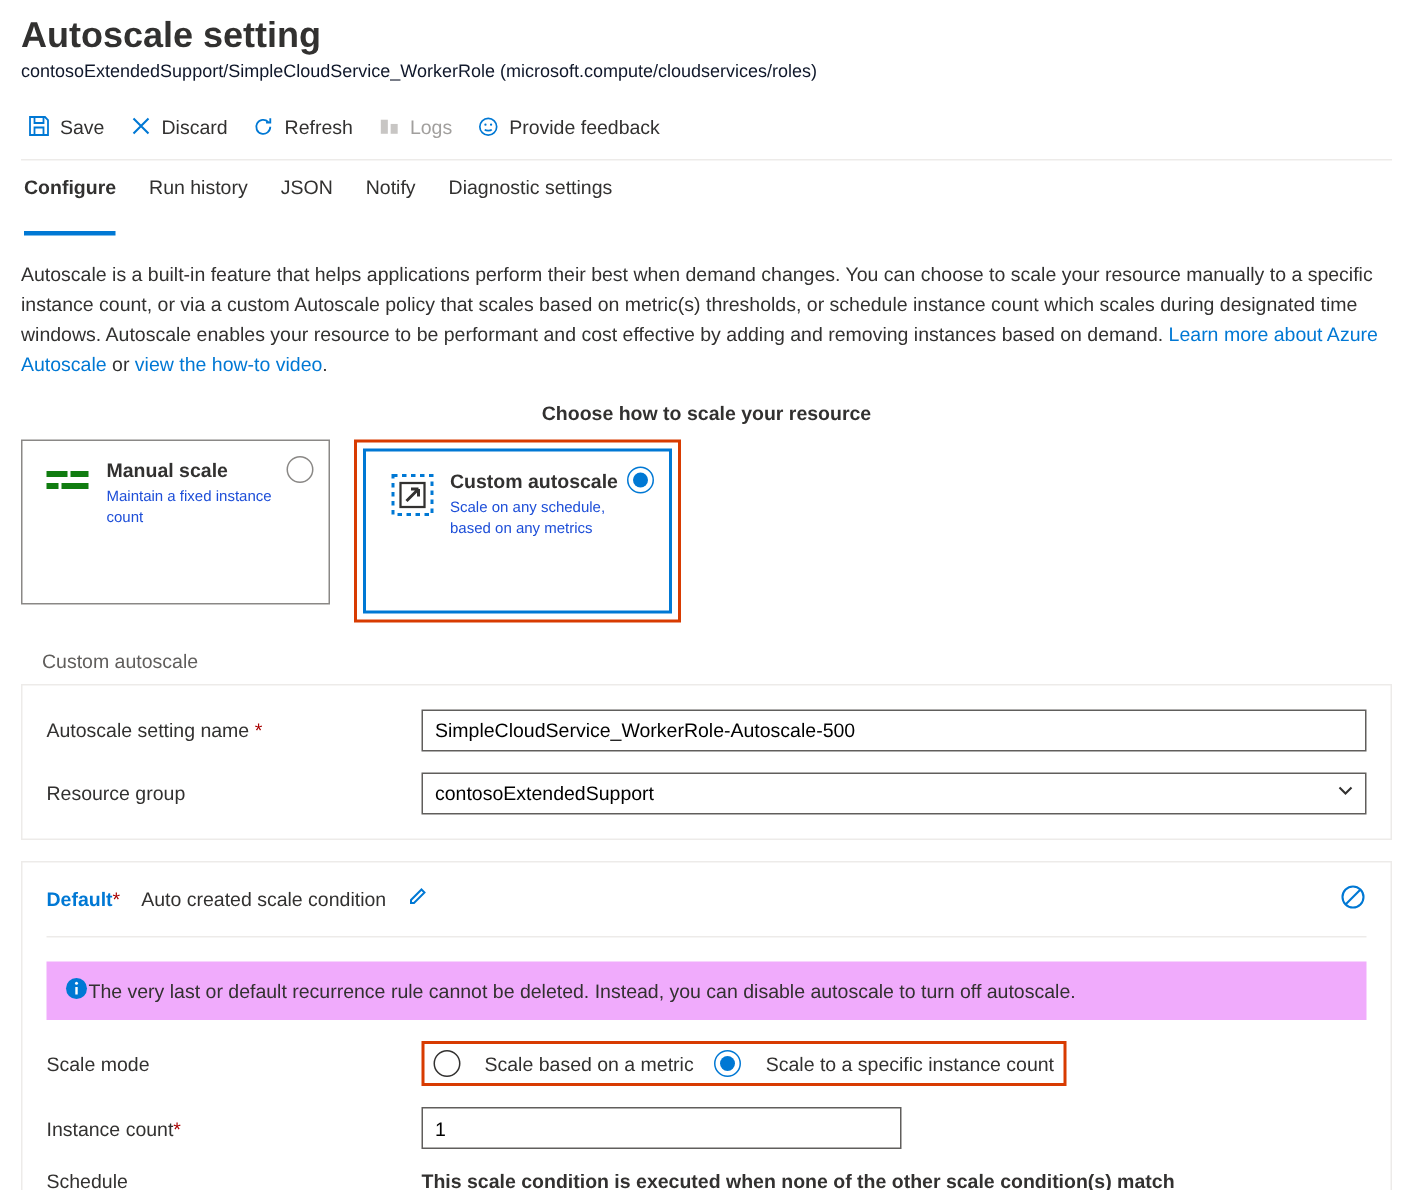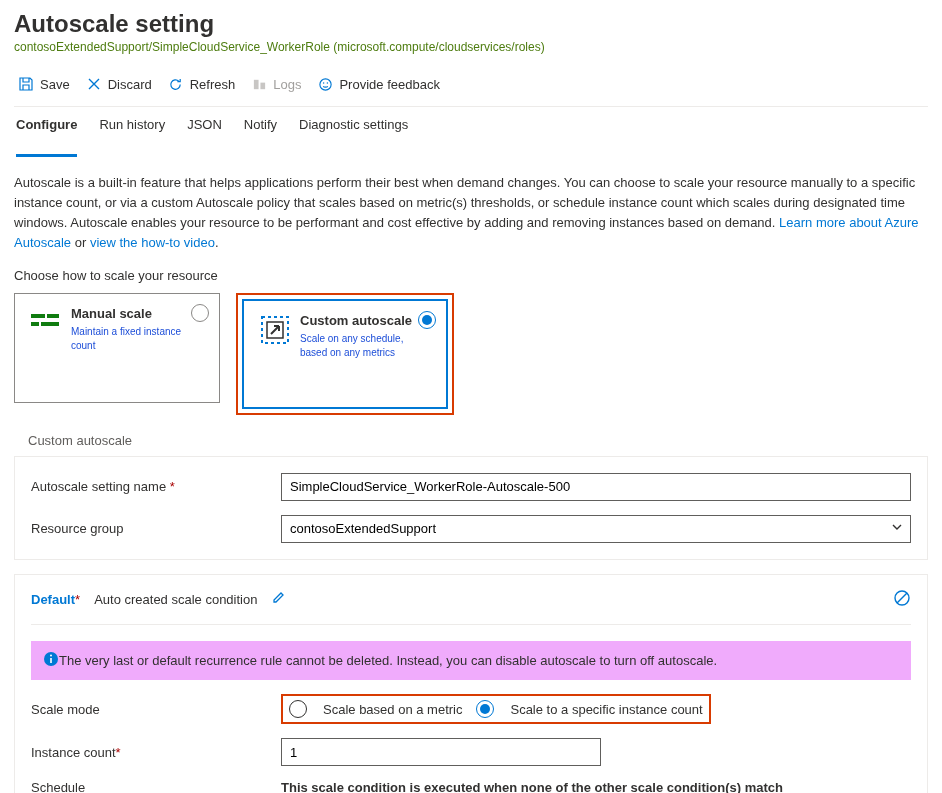--- a/index.html
+++ b/index.html
@@ -6,32 +6,32 @@
   body {
     margin: 0;
     font-family: "Segoe UI", -apple-system, sans-serif;
     font-size: 13px;
     color: #323130;
     background: #fff;
     padding: 10px 14px;
     width: 942px;
   }
   h1 { font-size: 24px; font-weight: 600; margin: 0 0 2px 0; }
-  .breadcrumb { font-size: 12px; color: #4d7c0f; margin-bottom: 14px; }
+  .breadcrumb { font-size: 12px; color: #0f172a; margin-bottom: 14px; }
   .toolbar { display: flex; gap: 16px; padding: 8px 4px 14px; border-bottom: 1px solid #edebe9; align-items: center; }
   .toolbar-btn { display: flex; align-items: center; gap: 6px; cursor: pointer; color: #323130; }
   .toolbar-btn.disabled { color: #a19f9d; cursor: default; }
   .toolbar-icon { width: 16px; height: 16px; display: inline-flex; align-items: center; justify-content: center; }
   .save-icon svg { stroke: #0078d4; fill: none; }
   .tabs { display: flex; gap: 22px; padding: 10px 2px 0; margin-bottom: 16px; }
   .tab { padding-bottom: 22px; cursor: pointer; }
   .tab.active { font-weight: 600; border-bottom: 3px solid #0078d4; }
   .intro { line-height: 1.55; margin-bottom: 14px; }
   .intro a { color: #0078d4; text-decoration: none; }
-  .section-heading { font-weight: 400; margin-bottom: 10px; }
+  .section-heading { font-weight: 700; margin-bottom: 10px; text-align: center; }
   .scale-cards { display: flex; gap: 16px; margin-bottom: 18px; }
   .red-box { border: 2px solid #d83b01; padding: 4px; }
   .red-box-inline { border: 2px solid #d83b01; padding: 4px 6px; display: inline-flex; align-items: center; gap: 14px; }
   .card {
     width: 206px; height: 110px;
     border: 1px solid #8a8886;
     padding: 12px 14px;
     display: flex;
     gap: 10px;
     position: relative;

